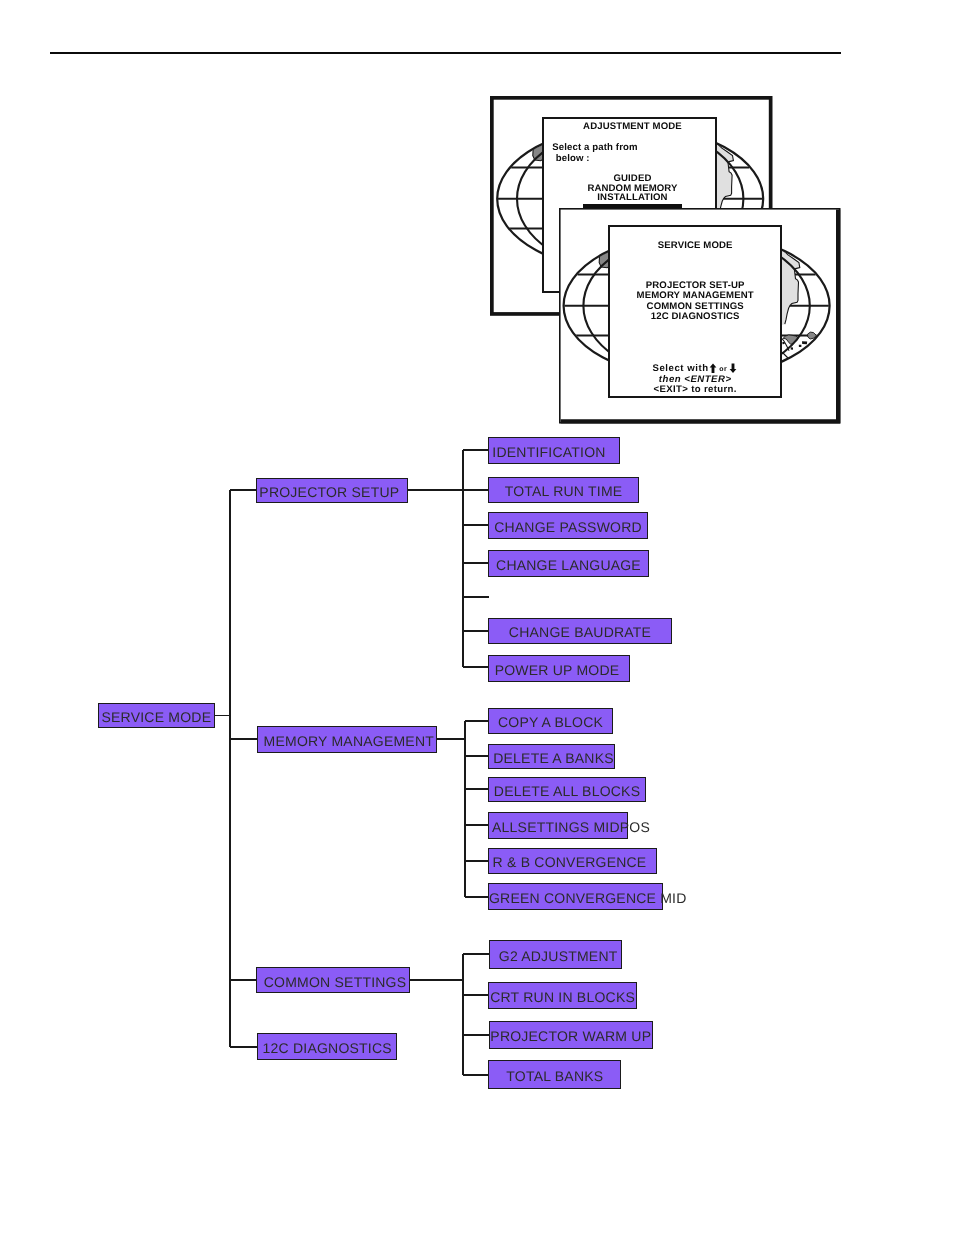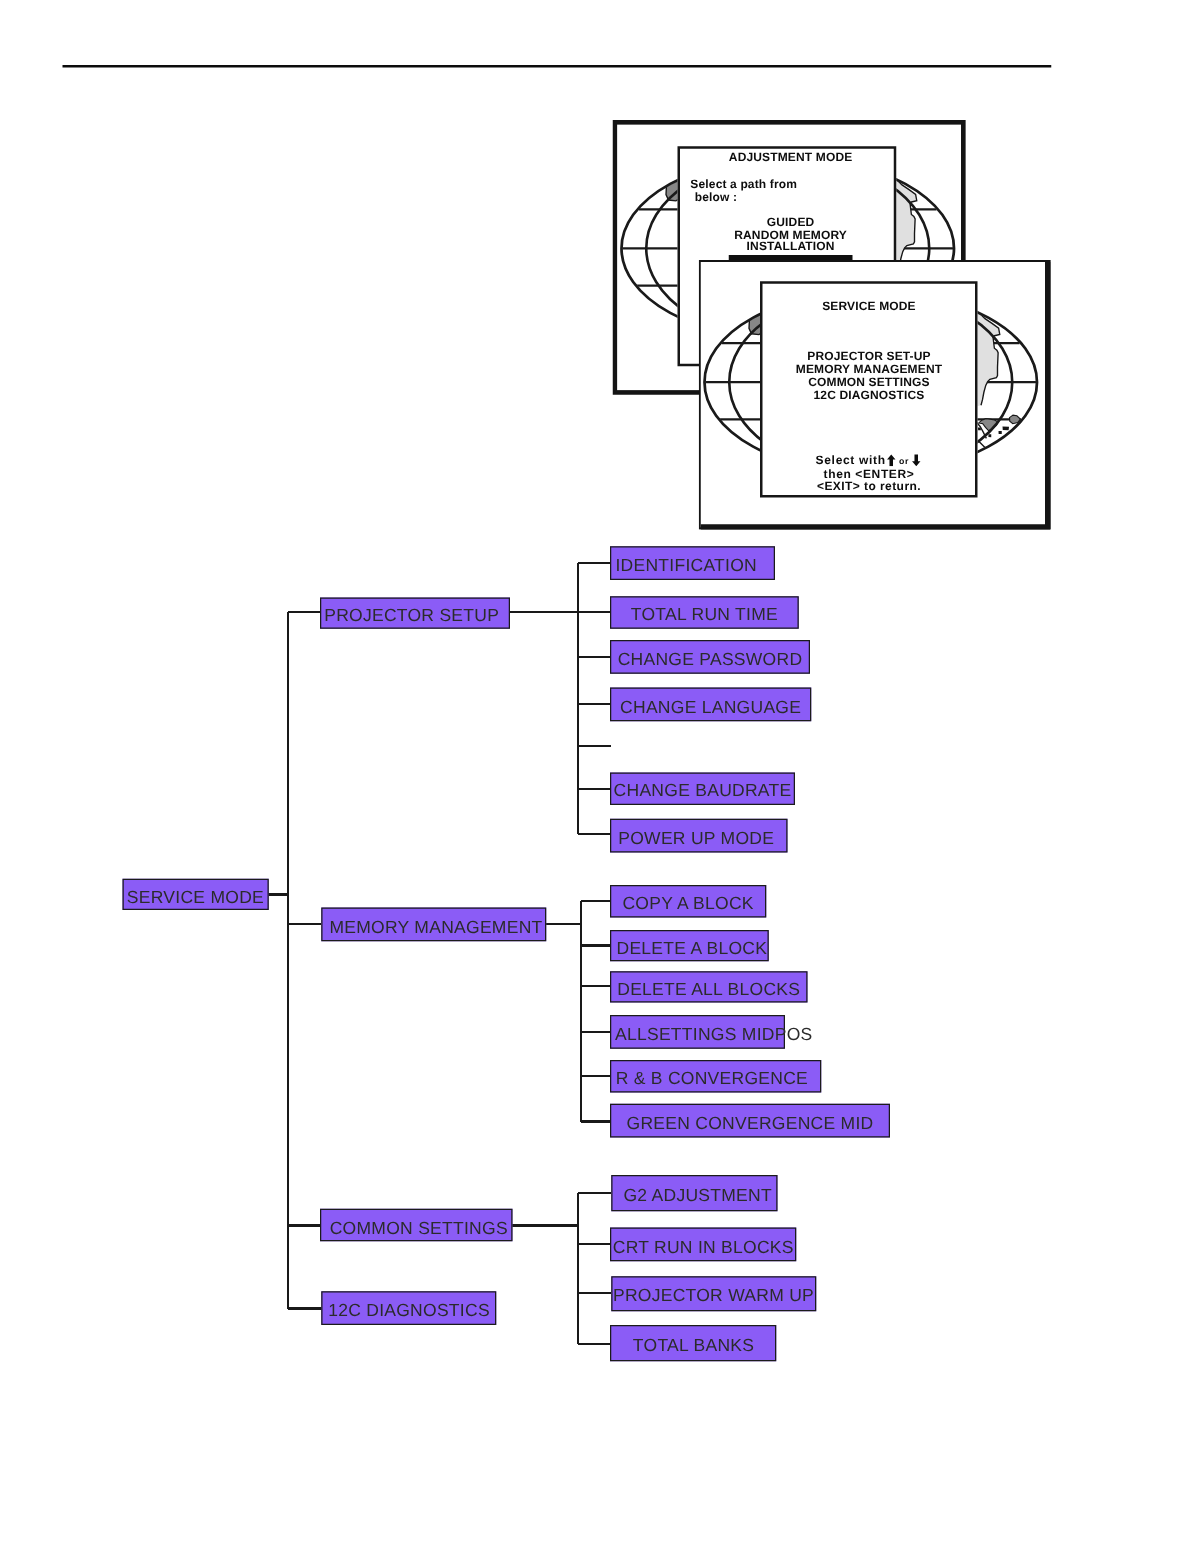--- a/index.html
+++ b/index.html
@@ -33,21 +33,21 @@
   .panel1 .i1{top:55.8px;left:3.2px;}
   .panel1 .i2{top:65.2px;left:3.2px;}
   .panel1 .i3{top:74.7px;left:3.2px;}
   .hilite{position:absolute;left:39.5px;top:85.5px;width:98.8px;height:14px;background:#0f0f0f;}
   .panel2 .osdtitle{top:14.4px;}
   .panel2 .s1{top:53.9px;}
   .panel2 .s2{top:64.2px;}
   .panel2 .s3{top:74.6px;}
   .panel2 .s4{top:84.7px;}
   .panel2 .f1{top:135.7px;letter-spacing:0.55px;line-height:0;}
-  .panel2 .f2{top:147.7px;letter-spacing:0.5px;}
+  .panel2 .f2{top:147.7px;letter-spacing:0.5px;font-style:italic;}
   .panel2 .f3{top:158px;letter-spacing:0.35px;}
   .arr{display:inline-block;vertical-align:-2.2px;margin:0 0.8px;width:8px;height:10.5px;}
   .orw{font-size:7px;padding:0 1px;}
 
   
   #tree{position:absolute;left:0;top:0;width:954px;height:1235px;}
   .node{position:absolute;box-sizing:border-box;border:1.9px solid #1b1b1b;
         background:#8b5cf6;font-size:14px;color:#2b2b2b;white-space:nowrap;
         line-height:1;letter-spacing:0.22px;}
   .node > span{position:absolute;left:0;top:50%;
@@ -215,43 +215,43 @@
       </div>
     <div class="node" style="left:488px;top:477px;width:151px;height:26px;">
       <span>TOTAL RUN TIME</span>
       </div>
     <div class="node" style="left:488px;top:512px;width:160px;height:27px;">
       <span>CHANGE PASSWORD</span>
       </div>
     <div class="node" style="left:488px;top:550px;width:161px;height:27px;">
       <span>CHANGE LANGUAGE</span>
       </div>
-    <div class="node" style="left:488px;top:618px;width:148px;height:26px;">
+    <div class="node" style="left:488px;top:618px;width:184px;height:26px;">
       <span>CHANGE BAUDRATE</span>
       </div>
     <div class="node nl2" style="left:488px;top:655px;width:142px;height:27px;">
       <span>POWER UP MODE</span>
       </div>
 
     <div class="node" style="left:488px;top:708px;width:125px;height:26px;">
       <span>COPY A BLOCK</span>
       </div>
     <div class="node nr2" style="left:488px;top:744px;width:127px;height:25px;">
-      <span>DELETE A BLOCK</span>
+      <span>DELETE A BANKS</span>
       </div>
     <div class="node" style="left:488px;top:777px;width:158px;height:25px;">
       <span>DELETE ALL BLOCKS</span>
       </div>
     <div class="node nr3" style="left:488px;top:812px;width:140px;height:27px;">
       <span>ALLSETTINGS MIDPOS</span>
       </div>
     <div class="node nl3" style="left:488px;top:848px;width:169px;height:26px;">
       <span>R &amp; B CONVERGENCE</span>
       </div>
-    <div class="node" style="left:488px;top:883px;width:224px;height:27px;">
+    <div class="node" style="left:488px;top:883px;width:175px;height:27px;">
       <span>GREEN CONVERGENCE MID</span>
       </div>
 
     <div class="node nr3" style="left:488.5px;top:939.6px;width:133.3px;height:29.4px;">
       <span>G2 ADJUSTMENT</span>
       </div>
     <div class="node" style="left:488.3px;top:981.9px;width:148.6px;height:26.8px;">
       <span>CRT RUN IN BLOCKS</span>
       </div>
     <div class="node" style="left:488.7px;top:1020.7px;width:164.2px;height:27.9px;">

